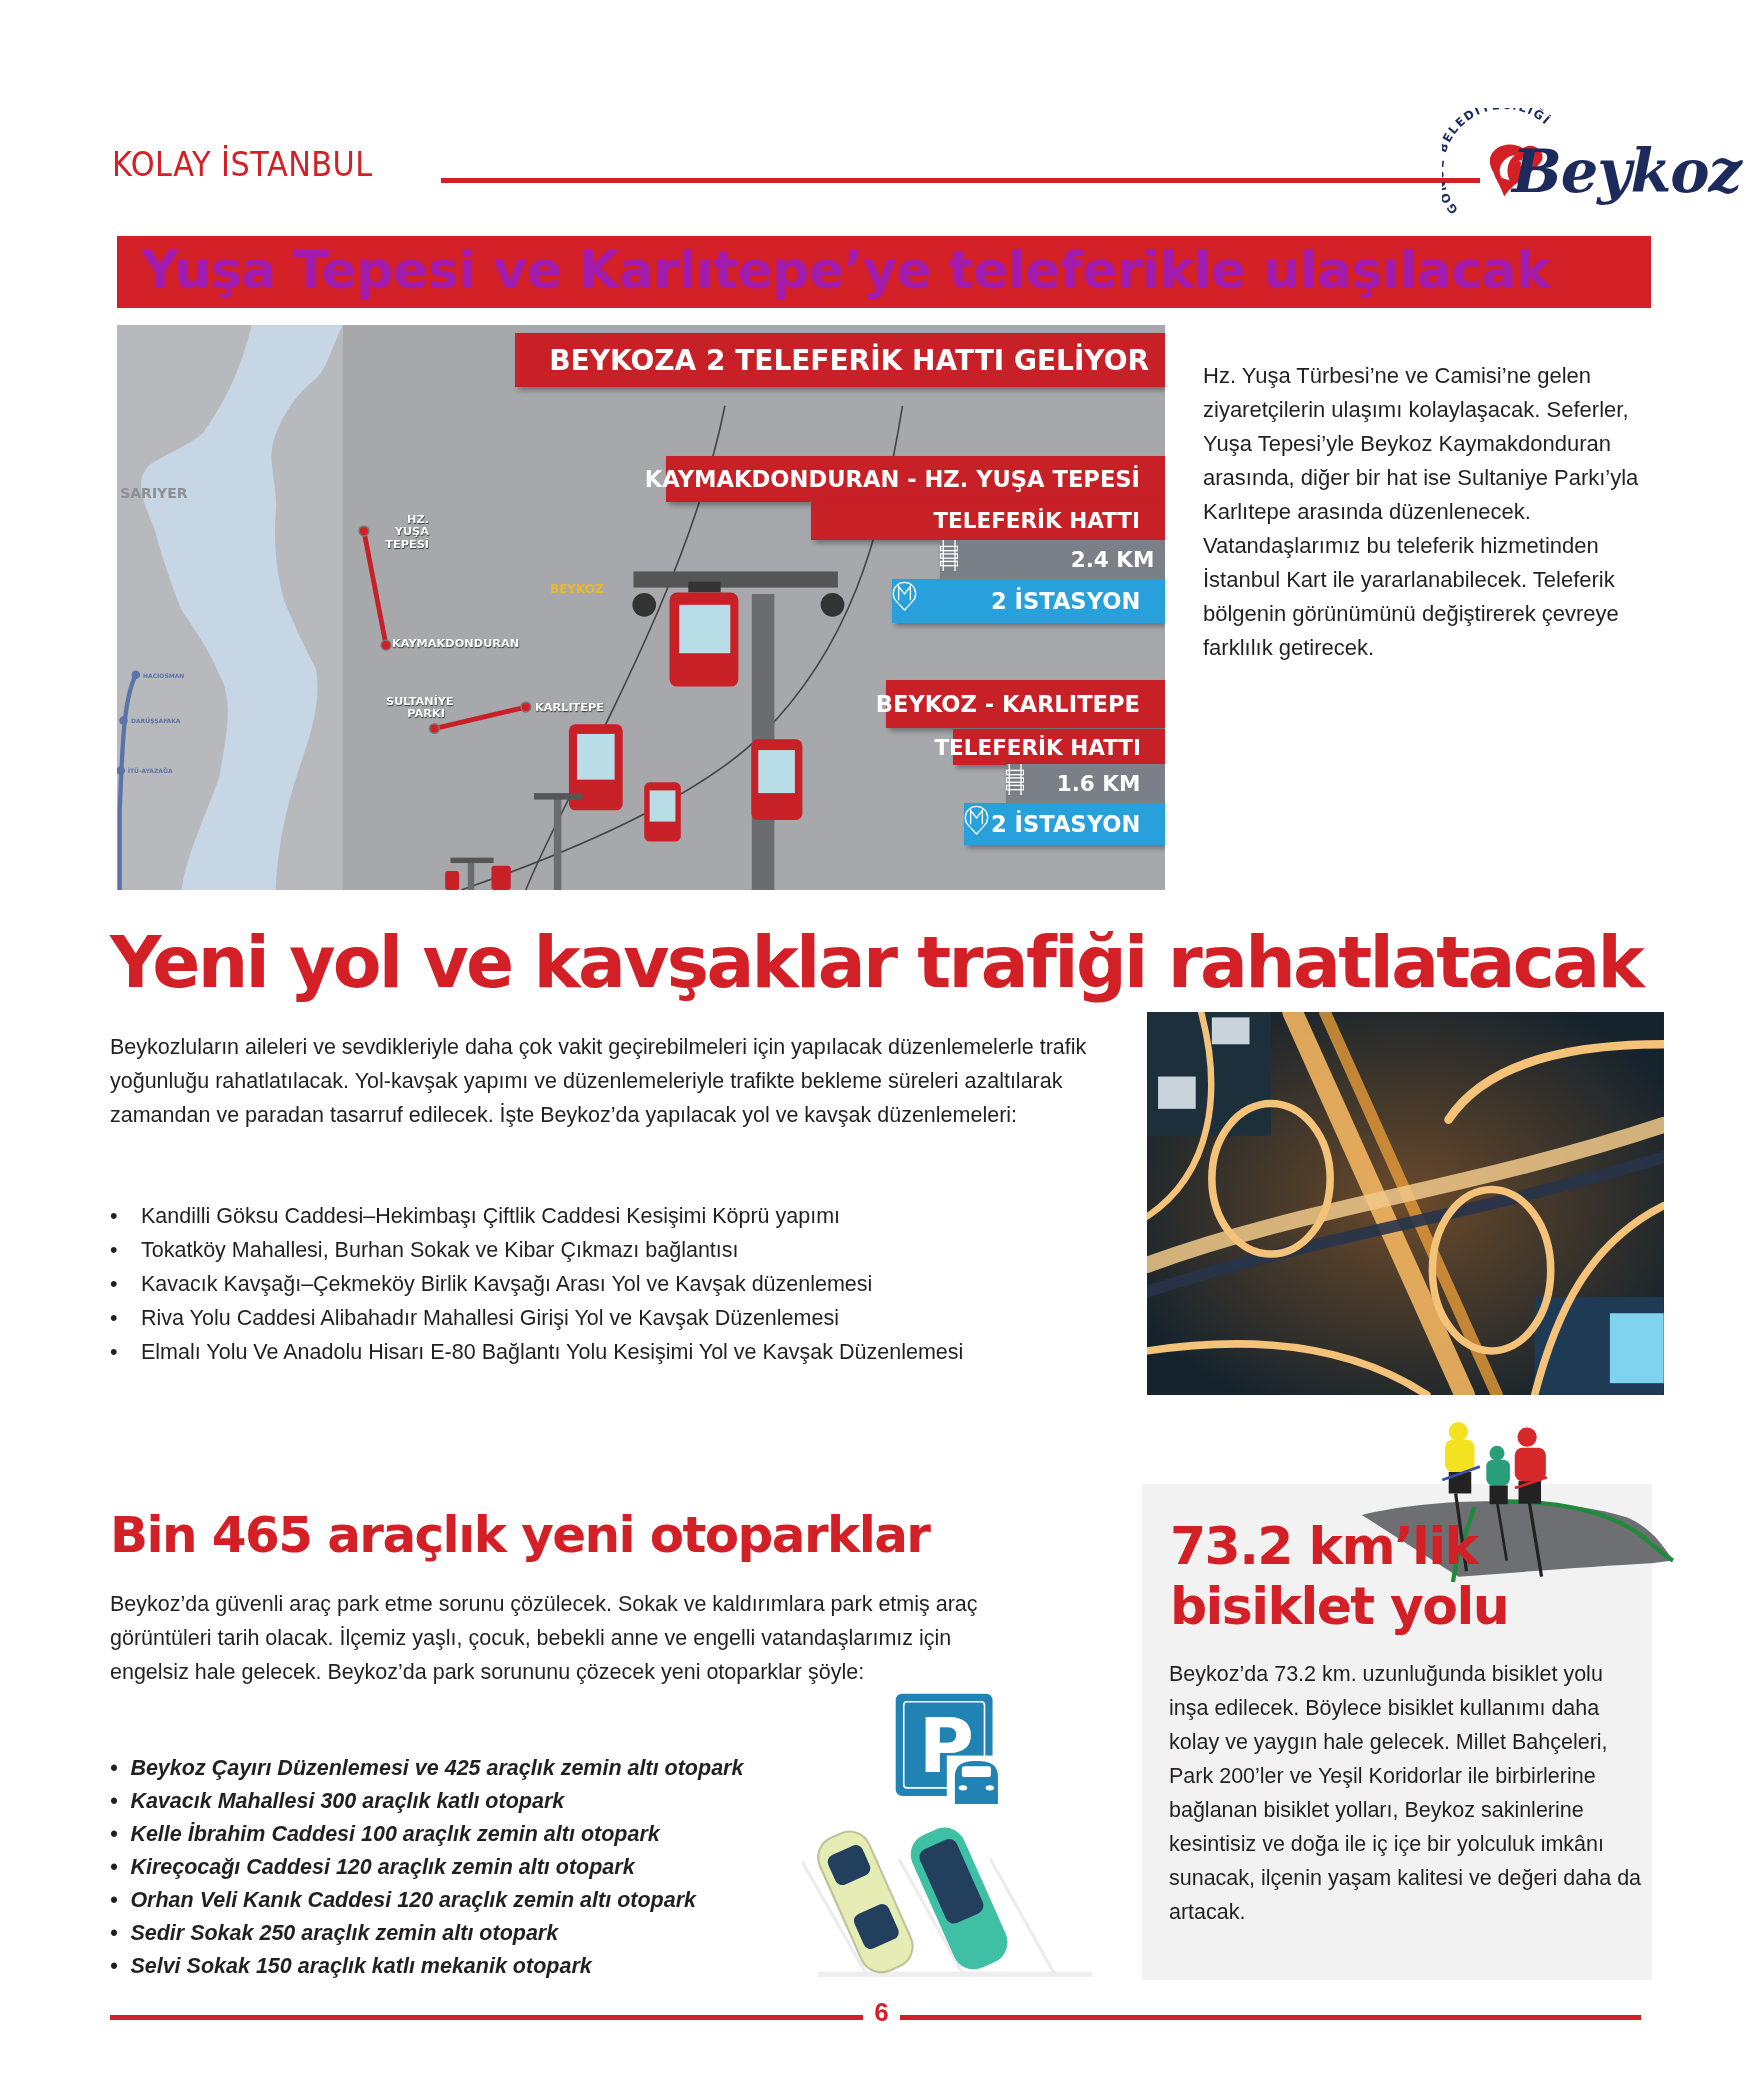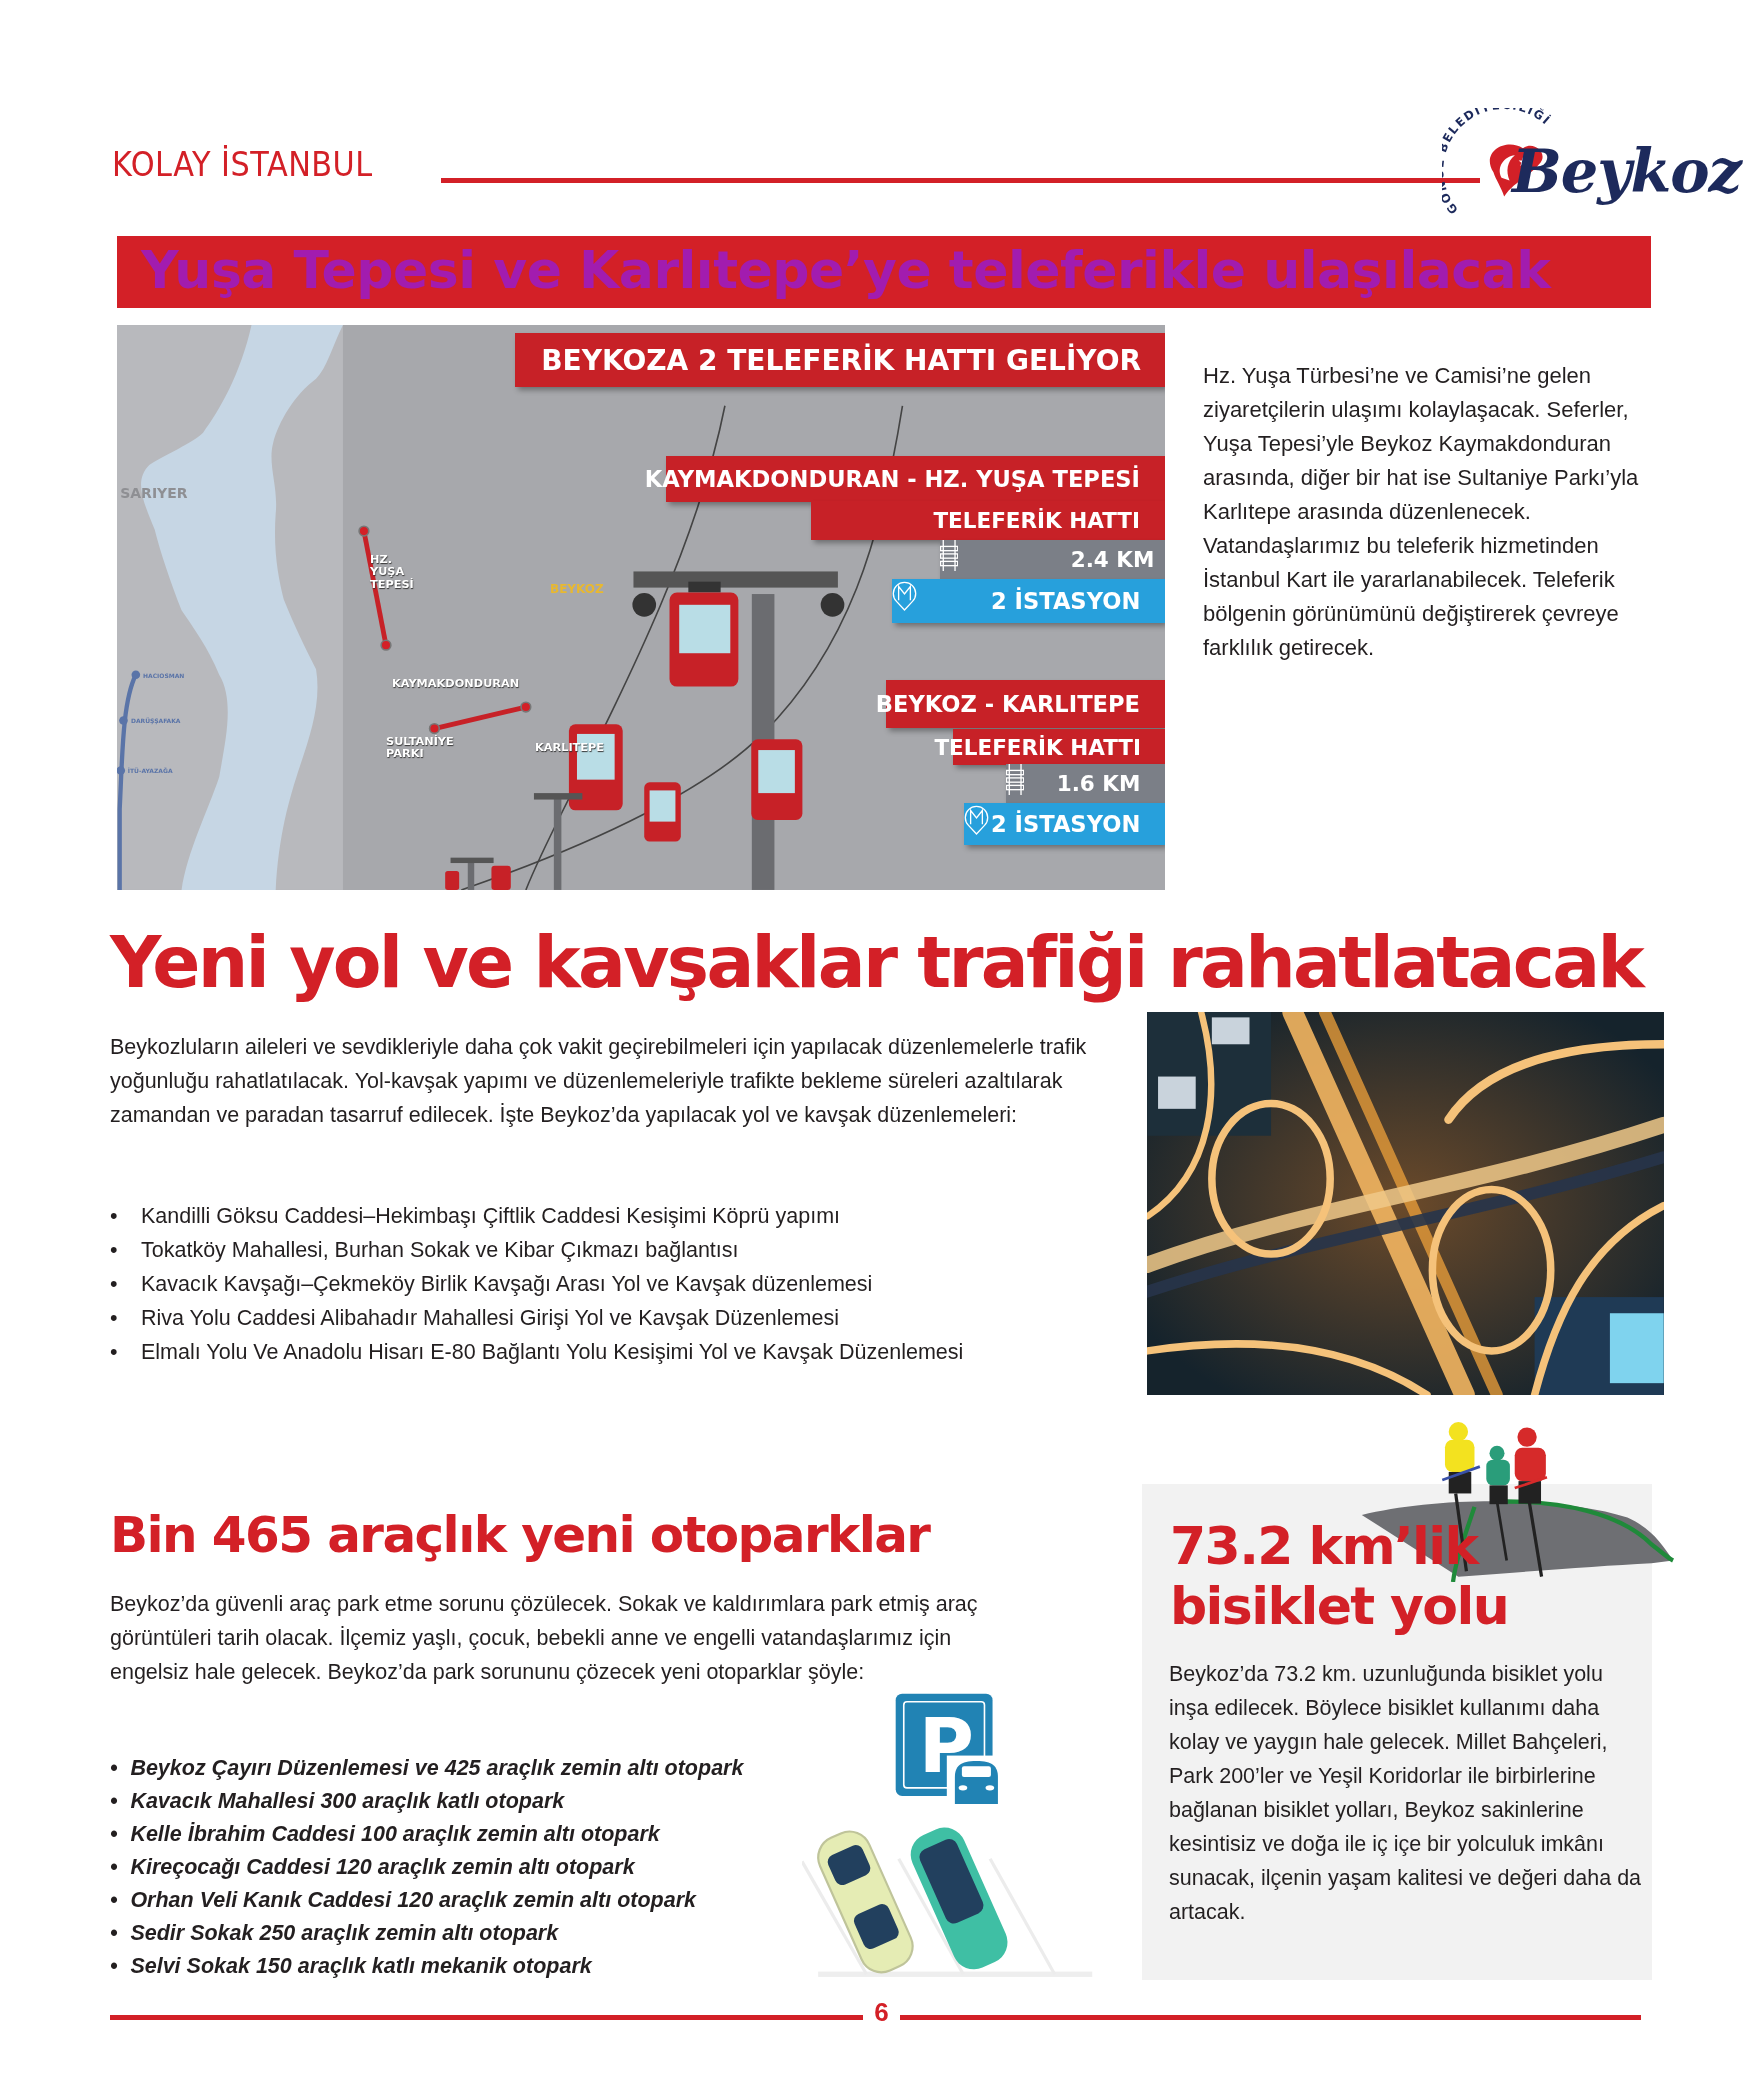--- a/index.html
+++ b/index.html
@@ -14,21 +14,21 @@
   .logo { left: 1442px; top: 108px; width: 237px; height: 118px; }
   .logo-script { left: 1512px; top: 137px; font-family: "DejaVu Serif", serif; font-style: italic; font-weight: bold; font-size: 59px; color: #1d2a5c; letter-spacing: -1.1px; }
 
   
   .title-bar { left: 117px; top: 236px; width: 1534px; height: 72px; background: #d32027; }
   .title-bar-text { left: 141px; top: 240px; font-size: 52px; font-weight: bold; color: #a21caf; font-family: "DejaVu Sans", sans-serif; letter-spacing: -0.5px; white-space: nowrap; }
 
   
   .map { left: 117px; top: 325px; width: 1048px; height: 565px; background: #a7a8ac; overflow: hidden; }
   .map svg { position: absolute; left: 0; top: 0; }
-  .map-label { position: absolute; color: #ffffff; font-weight: bold; font-size: 11.3px; text-shadow: 0.5px 0.5px 1.1px #333; font-family: "DejaVu Sans", sans-serif; line-height: 1.1; text-align: left; margin-top: 40px; }
+  .map-label { position: absolute; color: #ffffff; font-weight: bold; font-size: 11.3px; text-shadow: 0.5px 0.5px 1.1px #333; font-family: "DejaVu Sans", sans-serif; line-height: 1.1; text-align: right; }
   .map-dim { position: absolute; color: #8e8f93; font-weight: bold; font-size: 14px; font-family: "DejaVu Sans", sans-serif; }
   .map-metro { position: absolute; color: #5a74a8; font-size: 6px; font-weight: bold; font-family: "DejaVu Sans", sans-serif; }
   .map-yellow { position: absolute; color: #e8b830; font-weight: bold; font-size: 12px; font-family: "DejaVu Sans", sans-serif; }
 
   .info-box { position: absolute; color: #ffffff; font-weight: bold; font-family: "DejaVu Sans", sans-serif; display: flex; align-items: center; justify-content: flex-end; padding-right: 25px; box-shadow: 3.2px 4.3px 5.4px rgba(0,0,0,0.35); white-space: nowrap; }
   .red { background: #c72127; }
   .grey { background: #7b7f87; }
   .blue { background: #27a0dc; }
   .info-icon { display: inline-block; margin-left: 9.7px; }
 
@@ -139,21 +139,21 @@
   <div class="map-dim" style="left:3.2px;top:160px;">SARIYER</div>
   <div class="map-yellow" style="left:433px;top:257px;">BEYKOZ</div>
   <div class="map-label" style="left:253px;top:189px;width:59px;">HZ. YUŞA TEPESİ</div>
   <div class="map-label" style="left:275px;top:313px;">KAYMAKDONDURAN</div>
   <div class="map-label" style="left:269px;top:371px;width:59px;">SULTANİYE PARKI</div>
   <div class="map-label" style="left:418px;top:377px;">KARLITEPE</div>
   <div class="map-metro" style="left:26px;top:347px;">HACIOSMAN</div>
   <div class="map-metro" style="left:14px;top:392px;">DARÜŞŞAFAKA</div>
   <div class="map-metro" style="left:10.8px;top:442px;">İTÜ-AYAZAĞA</div>
 
-  <div class="info-box red" style="left:398px;top:8px;width:650px;height:54px;font-size:28px;padding-right:24px;">BEYKOZA 2 TELEFERİK HATTI GELİYOR</div>
+  <div class="info-box red" style="left:398px;top:8px;width:650px;height:54px;font-size:28px;padding-right:16px;">BEYKOZA 2 TELEFERİK HATTI GELİYOR</div>
 
   <div class="info-box red" style="left:549px;top:131px;width:499px;height:46px;font-size:22.6px;">KAYMAKDONDURAN - HZ. YUŞA TEPESİ</div>
   <div class="info-box red" style="left:694px;top:176px;width:354px;height:39px;font-size:21.5px;">TELEFERİK HATTI</div>
   <div class="info-box grey" style="left:823px;top:215px;width:225px;height:39px;font-size:21.5px;padding-right:1px;">
     <span>2.4 KM</span>
     <span class="info-icon">
       <svg width="18.3" height="31" viewBox="0 0 34 58">
           <g stroke="#fff" stroke-width="2.5" fill="none">
             <line x1="6" y1="0" x2="6" y2="58"></line>
             <line x1="28" y1="0" x2="28" y2="58"></line>

